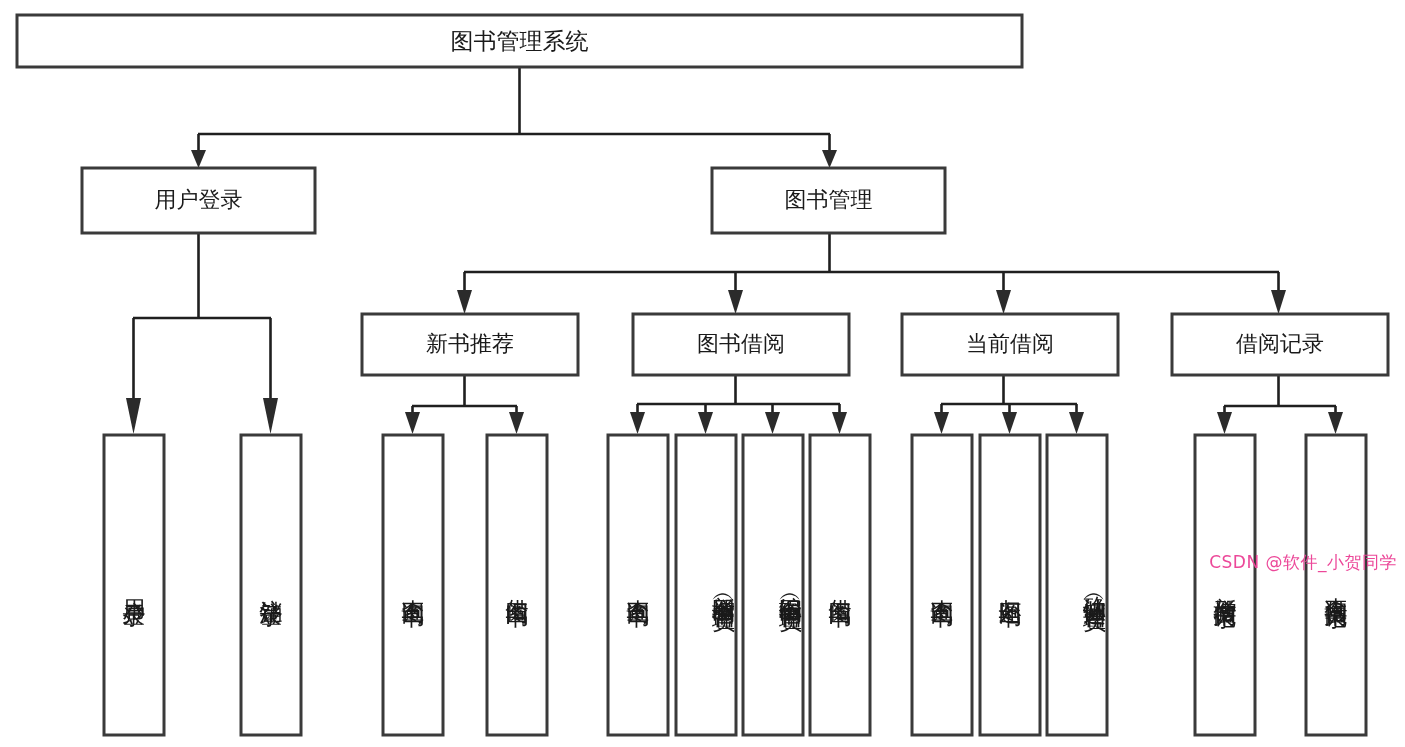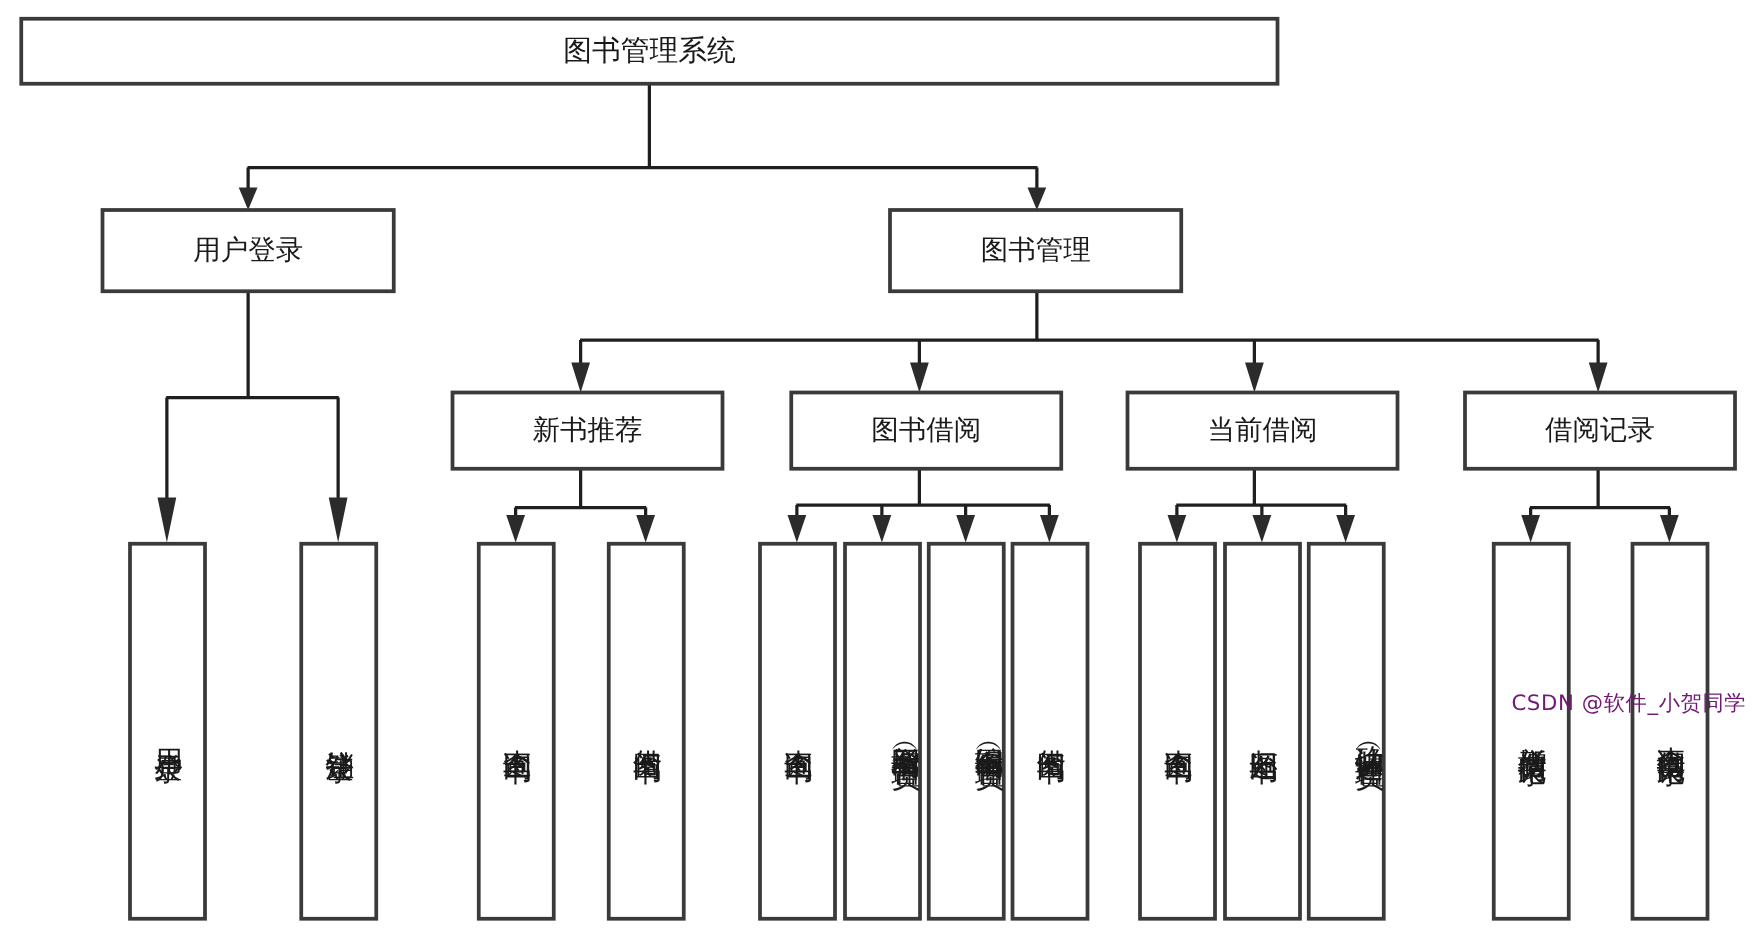--- a/index.html
+++ b/index.html
@@ -68,21 +68,21 @@
   }
   .vlabel.centered {
     align-items: center;
   }
   .watermark {
     position: absolute;
     right: 8px;
     bottom: 4px;
     font-family: "DejaVu Sans", "Liberation Sans", sans-serif;
     font-size: 17px;
-    color: #701a75;
+    color: #ec4899;
     letter-spacing: 0.5px;
     user-select: none;
   }
 </style>
 </head>
 <body>
 
 <div id="diagram-root">
 
   <svg id="tree-svg" viewBox="0 0 1405 747">

